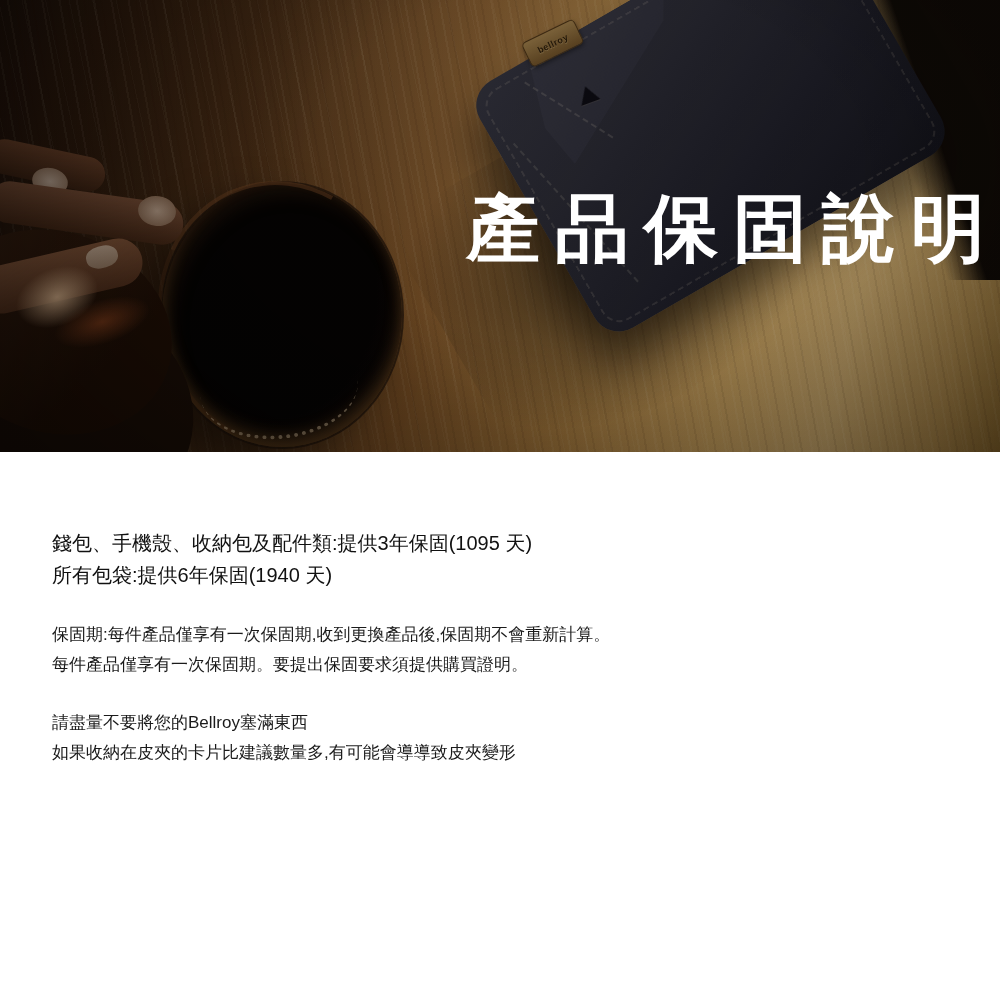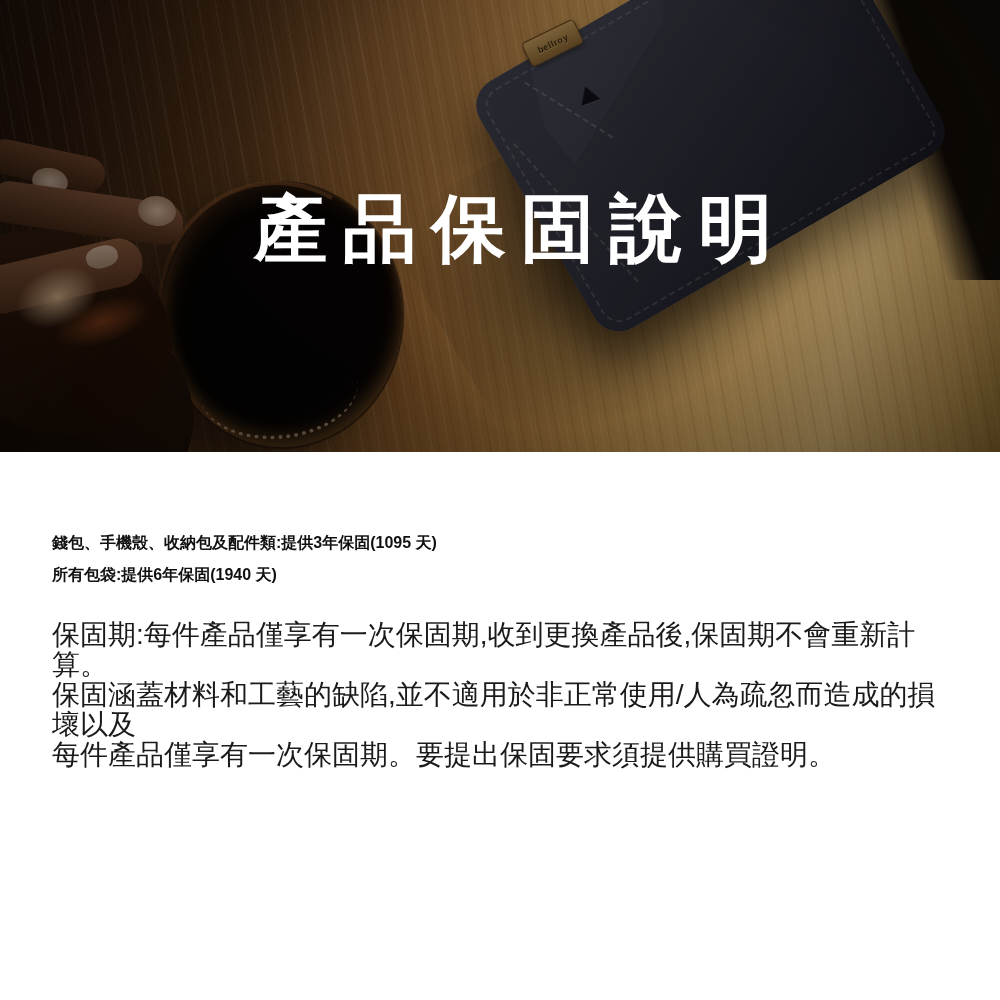--- a/index.html
+++ b/index.html
@@ -147,30 +147,30 @@
   }
 
   .vignette {
     position:absolute; inset:0;
     background:
       radial-gradient(ellipse 840px 560px at 58% 36%, rgba(0,0,0,0) 32%, rgba(0,0,0,0.38) 72%, rgba(0,0,0,0.62) 100%),
       linear-gradient(rgba(0,0,0,0.22), rgba(0,0,0,0.22));
   }
 
   .hero-title {
-    position:absolute; left:12px; right:0; top:192px; text-align:center;
+    position:absolute; left:12px; right:0; top:192px; text-align:right;
     font-size:74px; font-weight:700; color:#ffffff;
     letter-spacing:15px; padding-left:29px; line-height:1;
     font-family:"Liberation Sans","DejaVu Sans",sans-serif;
   }
 
   
   .content { padding:75px 44px 0 52px; }
-  .bold-block { font-size:16px; font-weight:700; line-height:32px; color:#111111; margin-bottom:29px; }
-  .para { font-size:28px; font-weight:400; line-height:30px; color:#1a1a1a; margin-bottom:28px; }
+  .bold-block { font-size:20px; font-weight:400; line-height:32px; color:#111111; margin-bottom:29px; }
+  .para { font-size:17px; font-weight:400; line-height:30px; color:#1a1a1a; margin-bottom:28px; }
   .para-last { margin-bottom:0; }
 </style>
 </head>
 <body>
 
 <div class="page">
 
   <div class="hero">
     <div class="wood"></div>
     <div class="grain"></div>
@@ -211,20 +211,23 @@
 
   <div class="content">
 
     <div class="bold-block">
       <div>錢包、手機殼、收納包及配件類:提供3年保固(1095 天)</div>
       <div>所有包袋:提供6年保固(1940 天)</div>
     </div>
 
     <div class="para">
       <div>保固期:每件產品僅享有一次保固期,收到更換產品後,保固期不會重新計算。</div>
-      <div>保固涵蓋材料和工藝的缺陷,並不適用於非正常使用/人為疏忽而造成的損壞以及</div>
       <div>每件產品僅享有一次保固期。要提出保固要求須提供購買證明。</div>
     </div>
 
+    <div class="para">
+      <div>請盡量不要將您的Bellroy塞滿東西</div>
+      <div>如果收納在皮夾的卡片比建議數量多,有可能會導導致皮夾變形</div>
+    </div>
 
 
   </div>
 </div>
 
 </body></html>

